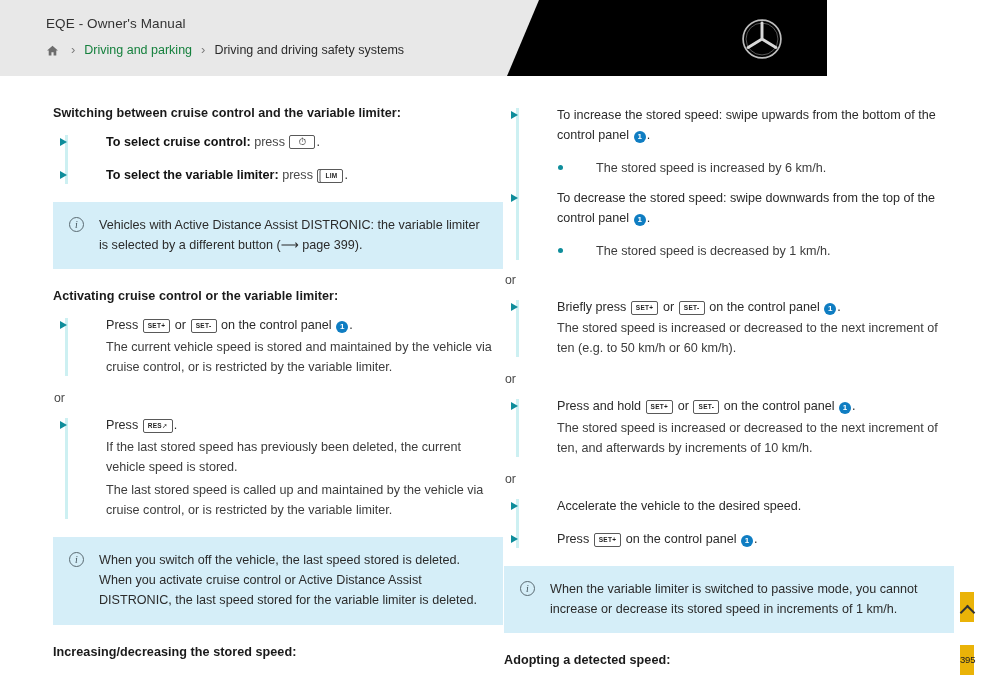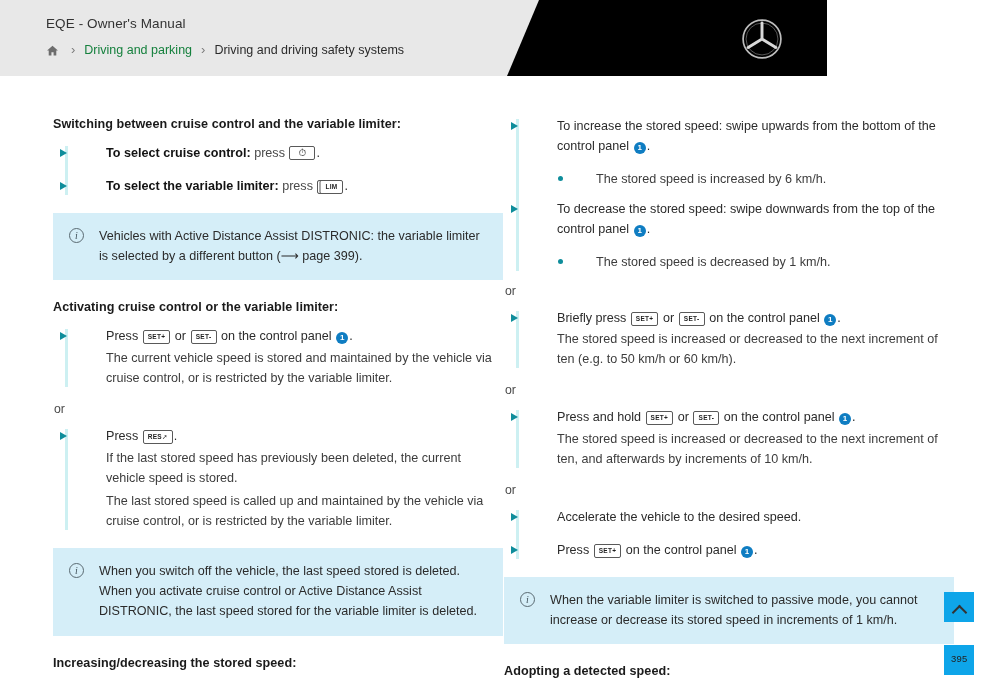--- a/index.html
+++ b/index.html
@@ -67,21 +67,20 @@
     background: #ffffff;
   }
   .columns {
     position: absolute;
     top: 30px; left: 0;
     width: 990px;
     display: flex;
   }
   .col {
     width: 450px;
-    margin-top: 11px;
   }
   .col-left { margin-left: 53px; }
   .col-right { margin-left: 1px; }
 
   h3.section-head {
     font-size: 12.6px;
     font-weight: bold;
     color: #1a1a1a;
     margin-bottom: 13px;
     letter-spacing: 0.05px;
@@ -227,25 +226,24 @@
     text-align: center;
     font-size: 11.5px;
     color: #5a5a5a;
     letter-spacing: 0.3px;
   }
 
   
   .fab {
     position: absolute;
     right: 16px;
-    width: 30px; height: 30px;
-    background: #0ea5e9;
+    width: 14px; height: 30px;
+    background: #eab308;
     border: none;
     cursor: pointer;
-    font-family: Liberation Mono, monospace;
   }
   .fab-top { bottom: 78px; }
   .fab-page {
     bottom: 25px;
     font-size: 9.5px;
     color: #222;
     line-height: 30px;
     text-align: center;
     letter-spacing: -0.2px;
   }

